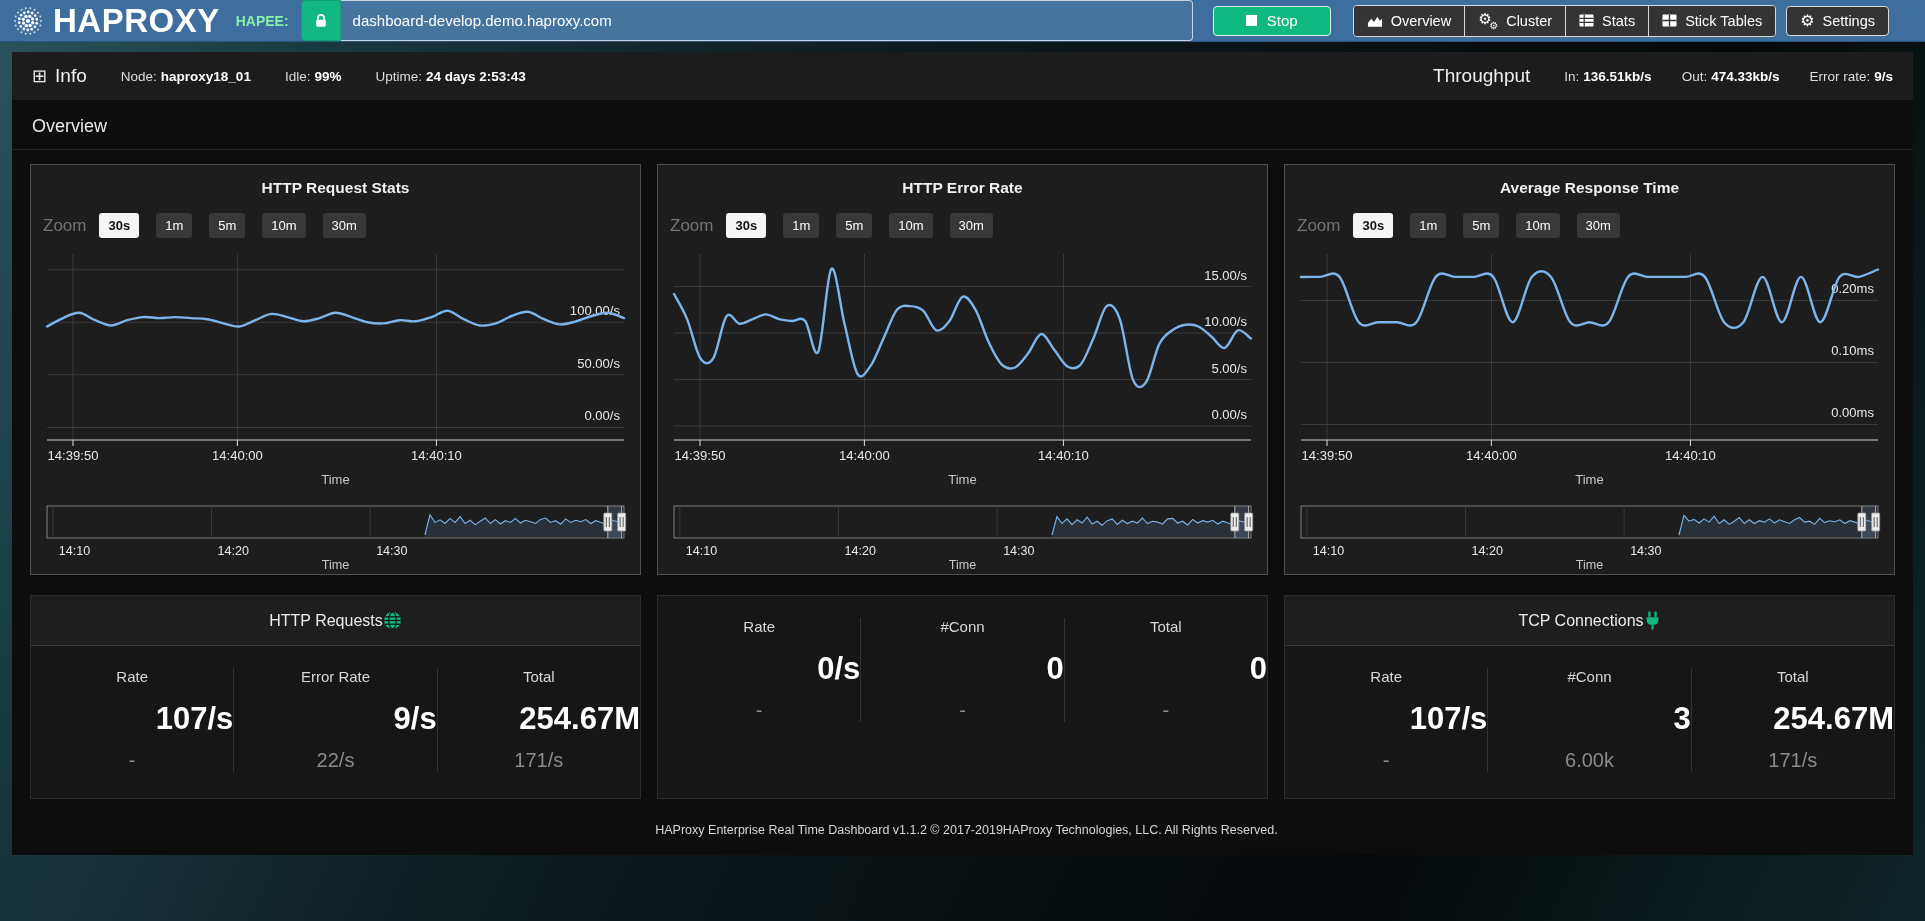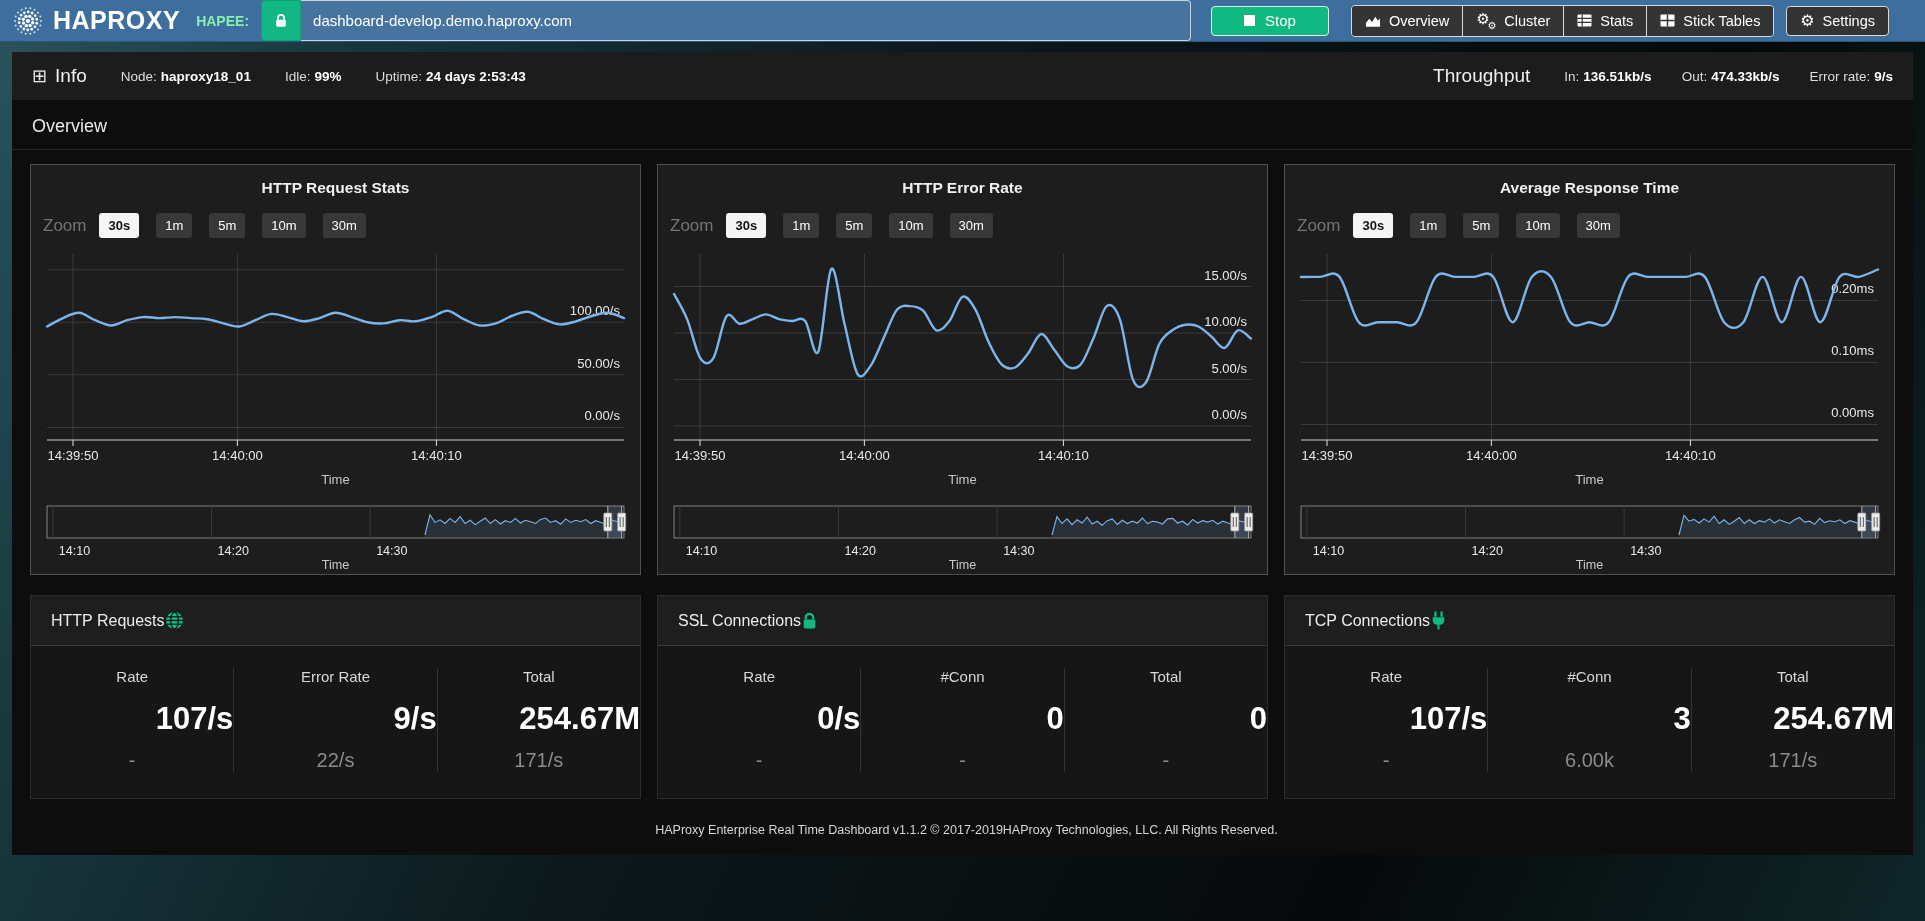--- a/index.html
+++ b/index.html
@@ -8,21 +8,21 @@
     font-family: "Liberation Sans", sans-serif;
     background: linear-gradient(115deg, #2a545c 0%, #17363d 16%, #0c181b 42%, #060909 75%, #0f2629 100%);
   }
 
   
   .topbar {
     height: 42px; background: #3d6e9e; border-bottom: 1px solid #2c5579;
     display: flex; align-items: center; padding: 0 10px; gap: 10px;
   }
   .brand { display: flex; align-items: center; gap: 7px; margin-right: 6px; }
-  .brand-text { color: #fff; font-weight: bold; font-size: 25px; letter-spacing: 0.5px; }
+  .brand-text { color: #fff; font-weight: bold; font-size: 33px; letter-spacing: 0.5px; }
   .hapee-label { color: #86efac; font-weight: bold; font-size: 14px; margin-right: 2px; }
   .url-group { display: flex; flex: 1 1 auto; max-width: 930px; height: 41px; }
   .lock-btn {
     width: 40px; background: #12b784; border: 1px solid #0ea371; border-radius: 4px 0 0 4px;
     display: flex; align-items: center; justify-content: center; cursor: pointer;
   }
   .url-input {
     flex: 1; background: #46749f; border: 1px solid #c9d4e0; border-left: none;
     border-radius: 0 4px 4px 0; color: #fff; font-size: 15px; padding: 0 12px;
     font-family: "Liberation Sans", sans-serif; outline: none;
@@ -84,21 +84,21 @@
     padding: 5px 9px; margin-right: 17px; cursor: pointer; font-family: "Liberation Sans", sans-serif;
   }
   .zoom-btn.active { background: #f5f5f5; color: #111; font-weight: bold; }
   svg.main-chart { display: block; width: 100%; height: 258px; }
   svg.nav-chart  { display: block; width: 100%; height: 70px; margin-top: 2px; }
 
   
   .cards-row { display: flex; gap: 16px; padding: 14px 18px 6px 18px; }
   .card { flex: 1 1 0; background: #161616; border: 1px solid #2c2c2c; }
   .card-header {
-    display: flex; align-items: center; justify-content: flex-start;
+    display: flex; align-items: center; justify-content: center;
     background: #1e1e1e; border-bottom: 1px solid #3a3a3a; padding: 15px 20px;
     color: #ececec; font-size: 16px;
   }
   .card-body { display: flex; padding: 22px 0 26px 0; }
   .card-col { flex: 1 1 0; text-align: center; }
   .card-col + .card-col { border-left: 1px solid #333; }
   .col-label { font-size: 15px; color: #d8d8d8; margin-bottom: 16px; }
   .col-value { font-size: 31px; font-weight: bold; color: #fff; margin-bottom: 12px; text-align: right; }
   .col-sub { font-size: 20px; color: #8b8b8b; }
 
@@ -444,27 +444,20 @@
         </div>
         <div class="card-col">
           <div class="col-label">Total</div>
           <div class="col-value">254.67M</div>
           <div class="col-sub">171/s</div>
         </div>
       </div>
     </div>
 
     <div class="card">
-      <div class="card-header">
-        <span>SSL Connections</span>
-        <svg width="17" height="19" viewBox="0 0 16 18">
-          <path d="M4.5,8 V6.2 a3.5,3.5 0 0 1 7,0 V8" stroke="#10b981" stroke-width="2.2" fill="none"></path>
-          <rect x="2.5" y="8" width="11" height="8.5" rx="1.5" fill="#10b981"></rect>
-        </svg>
-      </div>
       <div class="card-body">
         <div class="card-col">
           <div class="col-label">Rate</div>
           <div class="col-value">0/s</div>
           <div class="col-sub">-</div>
         </div>
         <div class="card-col">
           <div class="col-label">#Conn</div>
           <div class="col-value">0</div>
           <div class="col-sub">-</div>

